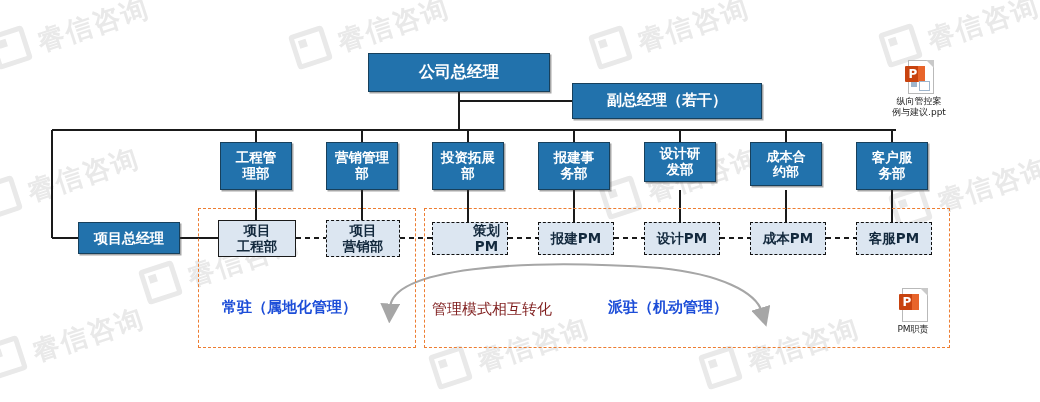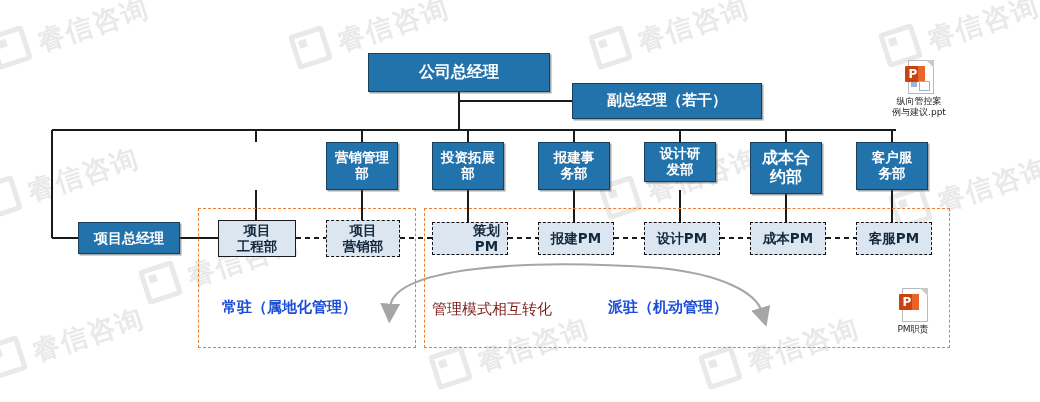--- a/index.html
+++ b/index.html
@@ -167,33 +167,36 @@
   </div>
 
   <div class="node blue" style="left:572px;top:83px;width:190px;height:36px;font-size:15px;">
     <span class="lbl">副总经理（若干）</span>
   </div>
 
   <div class="node blue" style="left:78px;top:222px;width:102px;height:32px;font-size:14px;">
     <span class="lbl">项目总经理</span>
   </div>
 
+  <div class="node blue" style="left:220px;top:142px;width:72px;height:48px;font-size:13.5px;">
+    <span class="lbl">工程管<br>理部</span>
+  </div>
   <div class="node blue" style="left:326px;top:142px;width:72px;height:48px;font-size:13.5px;">
     <span class="lbl">营销管理<br>部</span>
   </div>
   <div class="node blue" style="left:432px;top:142px;width:72px;height:48px;font-size:13.5px;">
     <span class="lbl">投资拓展<br>部</span>
   </div>
   <div class="node blue" style="left:538px;top:142px;width:72px;height:48px;font-size:13.5px;">
     <span class="lbl">报建事<br>务部</span>
   </div>
   <div class="node blue" style="left:644px;top:142px;width:72px;height:40px;font-size:13.5px;">
     <span class="lbl">设计研<br>发部</span>
   </div>
-  <div class="node blue" style="left:750px;top:142px;width:72px;height:52px;font-size:16px;">
+  <div class="node blue" style="left:750px;top:142px;width:72px;height:44px;font-size:13px;">
     <span class="lbl">成本合<br>约部</span>
   </div>
   <div class="node blue" style="left:856px;top:142px;width:72px;height:48px;font-size:13.5px;">
     <span class="lbl">客户服<br>务部</span>
   </div>
 
   <div class="node light-solid" style="left:218px;top:220px;width:78px;height:37px;font-size:13.5px;">
     <span class="lbl">项目<br>工程部</span>
   </div>
   <div class="node light-dash" style="left:326px;top:220px;width:74px;height:37px;font-size:13.5px;">

